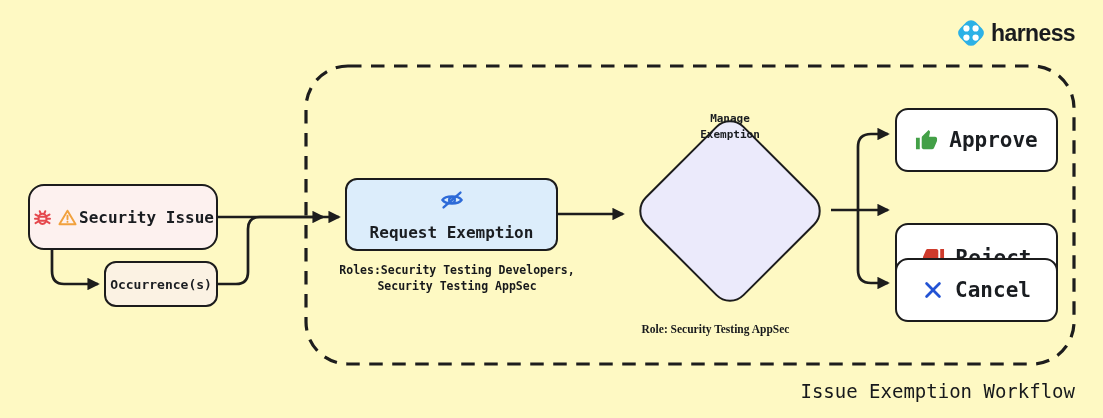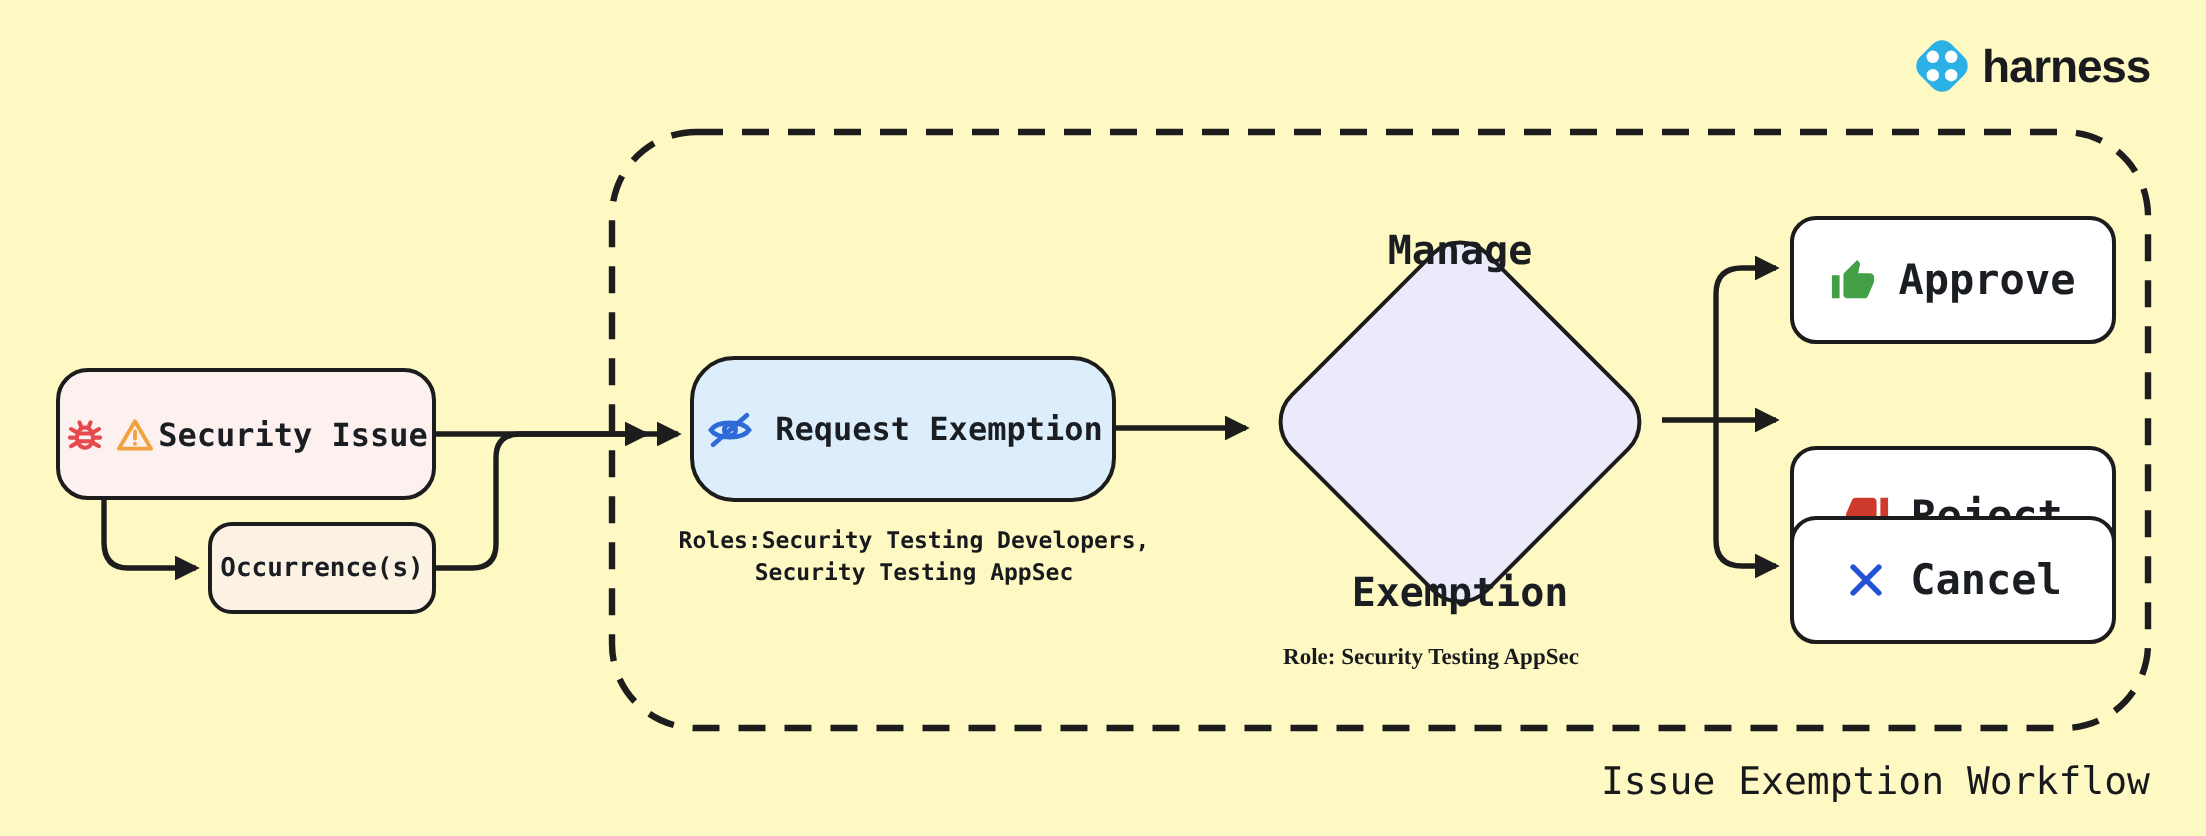--- a/index.html
+++ b/index.html
@@ -16,34 +16,34 @@
 
   
   .node{position:absolute;box-sizing:border-box;border:2.6px solid #1c1c1c;
     display:flex;align-items:center;justify-content:center;font-weight:bold;}
   .node-security{left:28px;top:184px;width:190px;height:66px;background:#fdf1ef;
     border-radius:16px;flex-direction:row;gap:1px;font-size:16px;}
   .node-security .icons{display:flex;align-items:center;gap:4px;height:22px;}
   .node-occurrence{left:104px;top:261px;width:114px;height:46px;background:#fbf2e3;
     border-radius:12px;font-size:13px;}
   .node-request{left:345px;top:178px;width:213px;height:73px;background:#dcedfb;
-    border-radius:22px;gap:10px;font-size:16px;}
+    border-radius:12px;gap:10px;font-size:16px;flex-direction:column;}
   .btn-node{width:163px;height:64px;background:#ffffff;border-radius:13px;
     gap:11px;font-size:21px;}
   .node-approve{left:895px;top:108px;}
   .node-reject{left:895px;top:183px;height:69px;margin-top:40px;}
   .node-cancel{left:895px;top:258px;}
 
   
   .diamond-wrap{position:absolute;left:630px;top:111px;width:200px;height:200px;}
   .diamond-shape{position:absolute;left:30px;top:30px;width:140px;height:140px;
     background:#ebeafb;border:2.9px solid #1c1c1c;border-radius:20px;
     transform:rotate(45deg);box-sizing:border-box;}
   .diamond-label{position:absolute;inset:0;display:flex;flex-direction:column;
-    align-items:center;justify-content:space-between;font-weight:bold;font-size:20px;line-height:1.45;}
+    align-items:center;justify-content:flex-start;font-weight:bold;font-size:11px;line-height:1.45;}
 
   
   .note{position:absolute;font-weight:bold;font-size:11.5px;line-height:1.35;
     text-align:center;color:#17191c;}
   .note-roles{left:333px;top:263px;width:248px;}
   .note-role{left:593px;top:322px;width:245px;font-family:Liberation Serif, serif;}
   .diagram-title{position:absolute;left:675px;top:380px;width:400px;text-align:right;
     font-weight:normal;font-size:19px;color:#17191c;}
   .icon{flex:0 0 auto;}
 </style>

